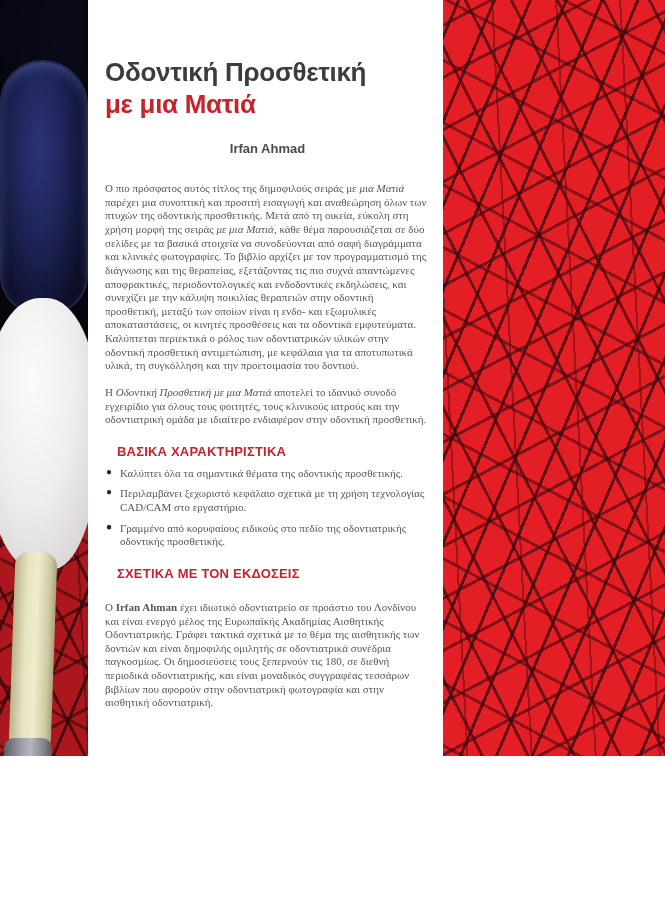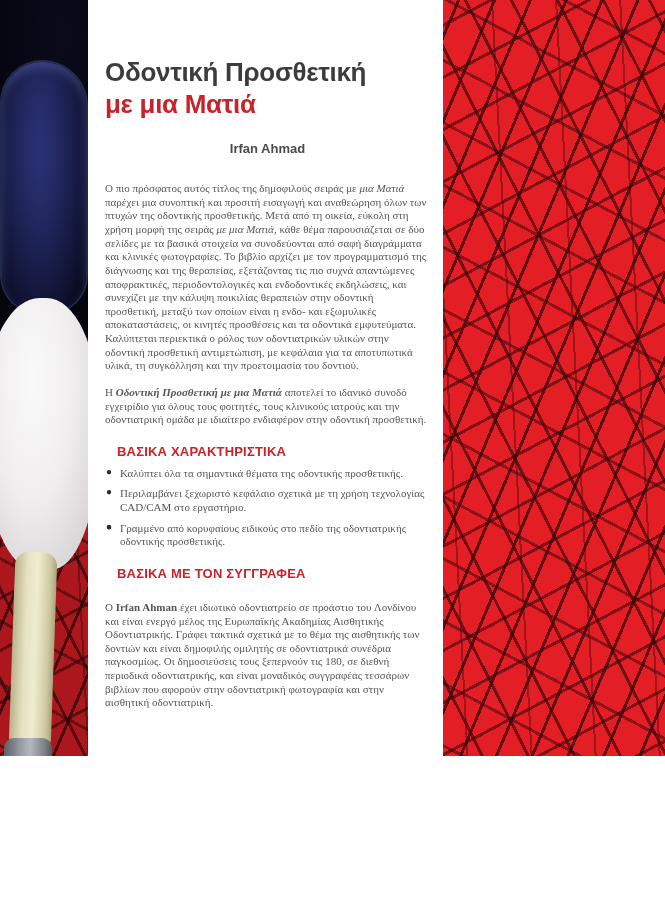--- a/index.html
+++ b/index.html
@@ -109,31 +109,31 @@
     <div class="stem"></div>
     <div class="shaft"></div>
   </div>
 
   <div class="content">
     <div class="title">Οδοντική Προσθετική</div>
     <div class="subtitle">με μια Ματιά</div>
     <div class="author">Irfan Ahmad</div>
 
     <p class="body-text p1"><span>Ο πιο πρόσφατος αυτός τίτλος της δημοφιλούς σειράς με </span><span style="font-style: italic;">μια Ματιά</span><span> παρέχει μια συνοπτική και προσιτή εισαγωγή και αναθεώρηση όλων των πτυχών της οδοντικής προσθετικής. Μετά από τη οικεία, εύκολη στη χρήση μορφή της σειράς </span><span style="font-style: italic;">με μια Ματιά</span><span>, κάθε θέμα παρουσιάζεται σε δύο σελίδες με τα βασικά στοιχεία να συνοδεύονται από σαφή διαγράμματα και κλινικές φωτογραφίες. Το βιβλίο αρχίζει με τον προγραμματισμό της διάγνωσης και της θεραπείας, εξετάζοντας τις πιο συχνά απαντώμενες αποφρακτικές, περιοδοντολογικές και ενδοδοντικές εκδηλώσεις, και συνεχίζει με την κάλυψη ποικιλίας θεραπειών στην οδοντική προσθετική, μεταξύ των οποίων είναι η ενδο- και εξωμυλικές αποκαταστάσεις, οι κινητές προσθέσεις και τα οδοντικά εμφυτεύματα. Καλύπτεται περιεκτικά ο ρόλος των οδοντιατρικών υλικών στην οδοντική προσθετική αντιμετώπιση, με κεφάλαια για τα αποτυπωτικά υλικά, τη συγκόλληση και την προετοιμασία του δοντιού.</span></p>
-    <p class="body-text p2"><span>Η </span><span style="font-style: italic; font-weight: bold;">Οδοντική Προσθετική με μια Ματιά</span><span> αποτελεί το ιδανικό συνοδό εγχειρίδιο για όλους τους φοιτητές, τους κλινικούς ιατρούς και την οδοντιατρική ομάδα με ιδιαίτερο ενδιαφέρον στην οδοντική προσθετική.</span></p>
+    <p class="body-text p2"><span>Η </span><span style="font-style: italic;">Οδοντική Προσθετική με μια Ματιά</span><span> αποτελεί το ιδανικό συνοδό εγχειρίδιο για όλους τους φοιτητές, τους κλινικούς ιατρούς και την οδοντιατρική ομάδα με ιδιαίτερο ενδιαφέρον στην οδοντική προσθετική.</span></p>
 
     <div class="section-heading">ΒΑΣΙΚΑ ΧΑΡΑΚΤΗΡΙΣΤΙΚΑ</div>
     <ul class="features">
         <li><span class="bullet">●</span><span>Καλύπτει όλα τα σημαντικά θέματα της οδοντικής προσθετικής.</span></li>
         <li><span class="bullet">●</span><span>Περιλαμβάνει ξεχωριστό κεφάλαιο σχετικά με τη χρήση τεχνολογίας CAD/CAM στο εργαστήριο.</span></li>
         <li><span class="bullet">●</span></li>
         <li><span class="bullet">●</span><span>Γραμμένο από κορυφαίους ειδικούς στο πεδίο της οδοντιατρικής οδοντικής προσθετικής.</span></li>
       </ul>
 
-    <div class="section-heading">ΒΑΣΙΚΑ ΜΕ ΤΟΝ ΣΥΓΓΡΑΦΕΑ</div>
+    <div class="section-heading">ΣΧΕΤΙΚΑ ΜΕ ΤΟΝ ΕΚΔΟΣΕΙΣ</div>
     <p class="body-text p3"><span>Ο </span><span style="font-weight: bold;">Irfan Ahman</span><span> έχει ιδιωτικό οδοντιατρείο σε προάστιο του Λονδίνου και είναι ενεργό μέλος της Ευρωπαϊκής Ακαδημίας Αισθητικής Οδοντιατρικής. Γράφει τακτικά σχετικά με το θέμα της αισθητικής των δοντιών και είναι δημοφιλής ομιλητής σε οδοντιατρικά συνέδρια παγκοσμίως. Οι δημοσιεύσεις τους ξεπερνούν τις 180, σε διεθνή περιοδικά οδοντιατρικής, και είναι μοναδικός συγγραφέας τεσσάρων βιβλίων που αφορούν στην οδοντιατρική φωτογραφία και στην αισθητική οδοντιατρική.</span></p>
 
     <div class="footer">
       <div class="pub">
         <div class="logo-square">
           <div class="logo-circle">Μ</div>
         </div>
         <div class="pub-text">
           <div class="pub-line1">ΕΠΙΣΤΗΜΟΝΙΚΕΣ ΕΚΔΟΣΕΙΣ</div>
           <div class="pub-line2">ΠΑΡΙΣΙΑΝΟΥ Α.Ε.</div>

